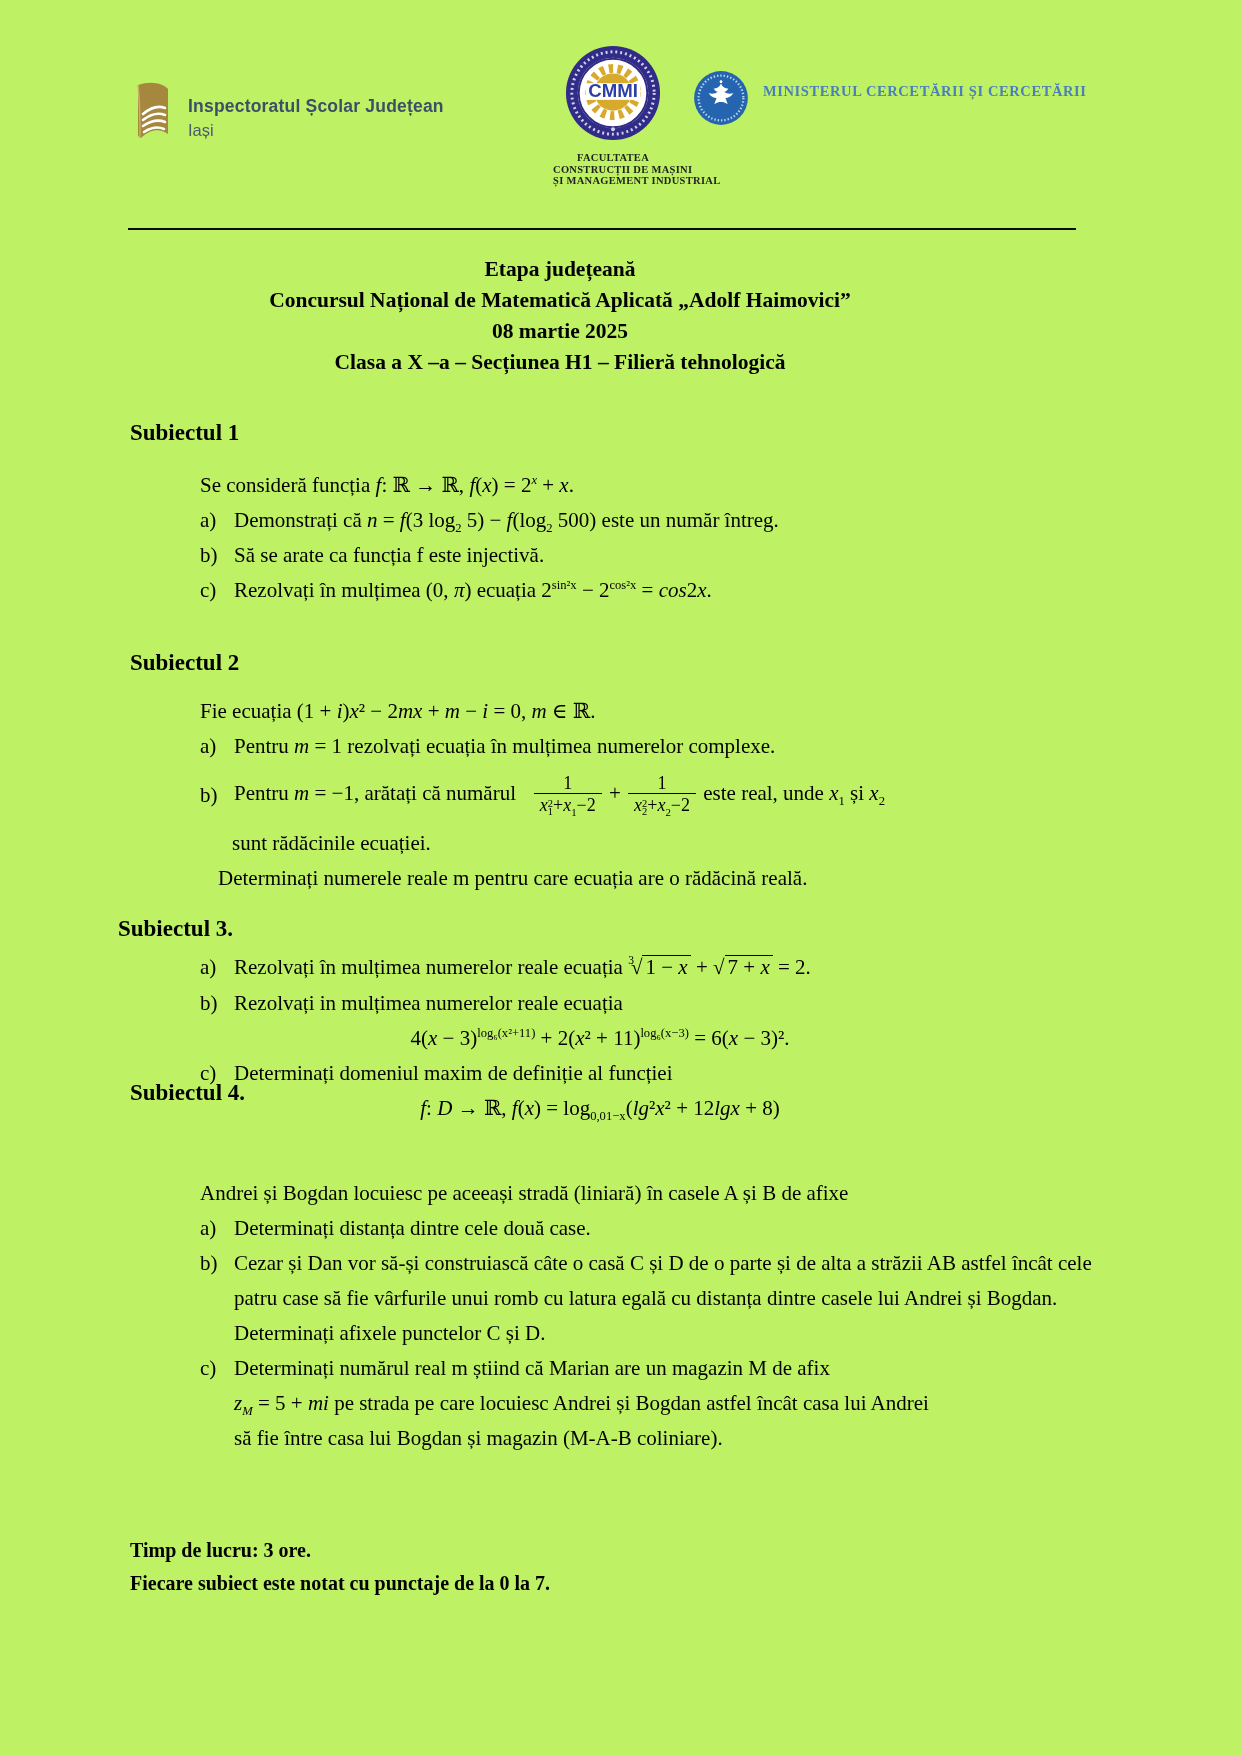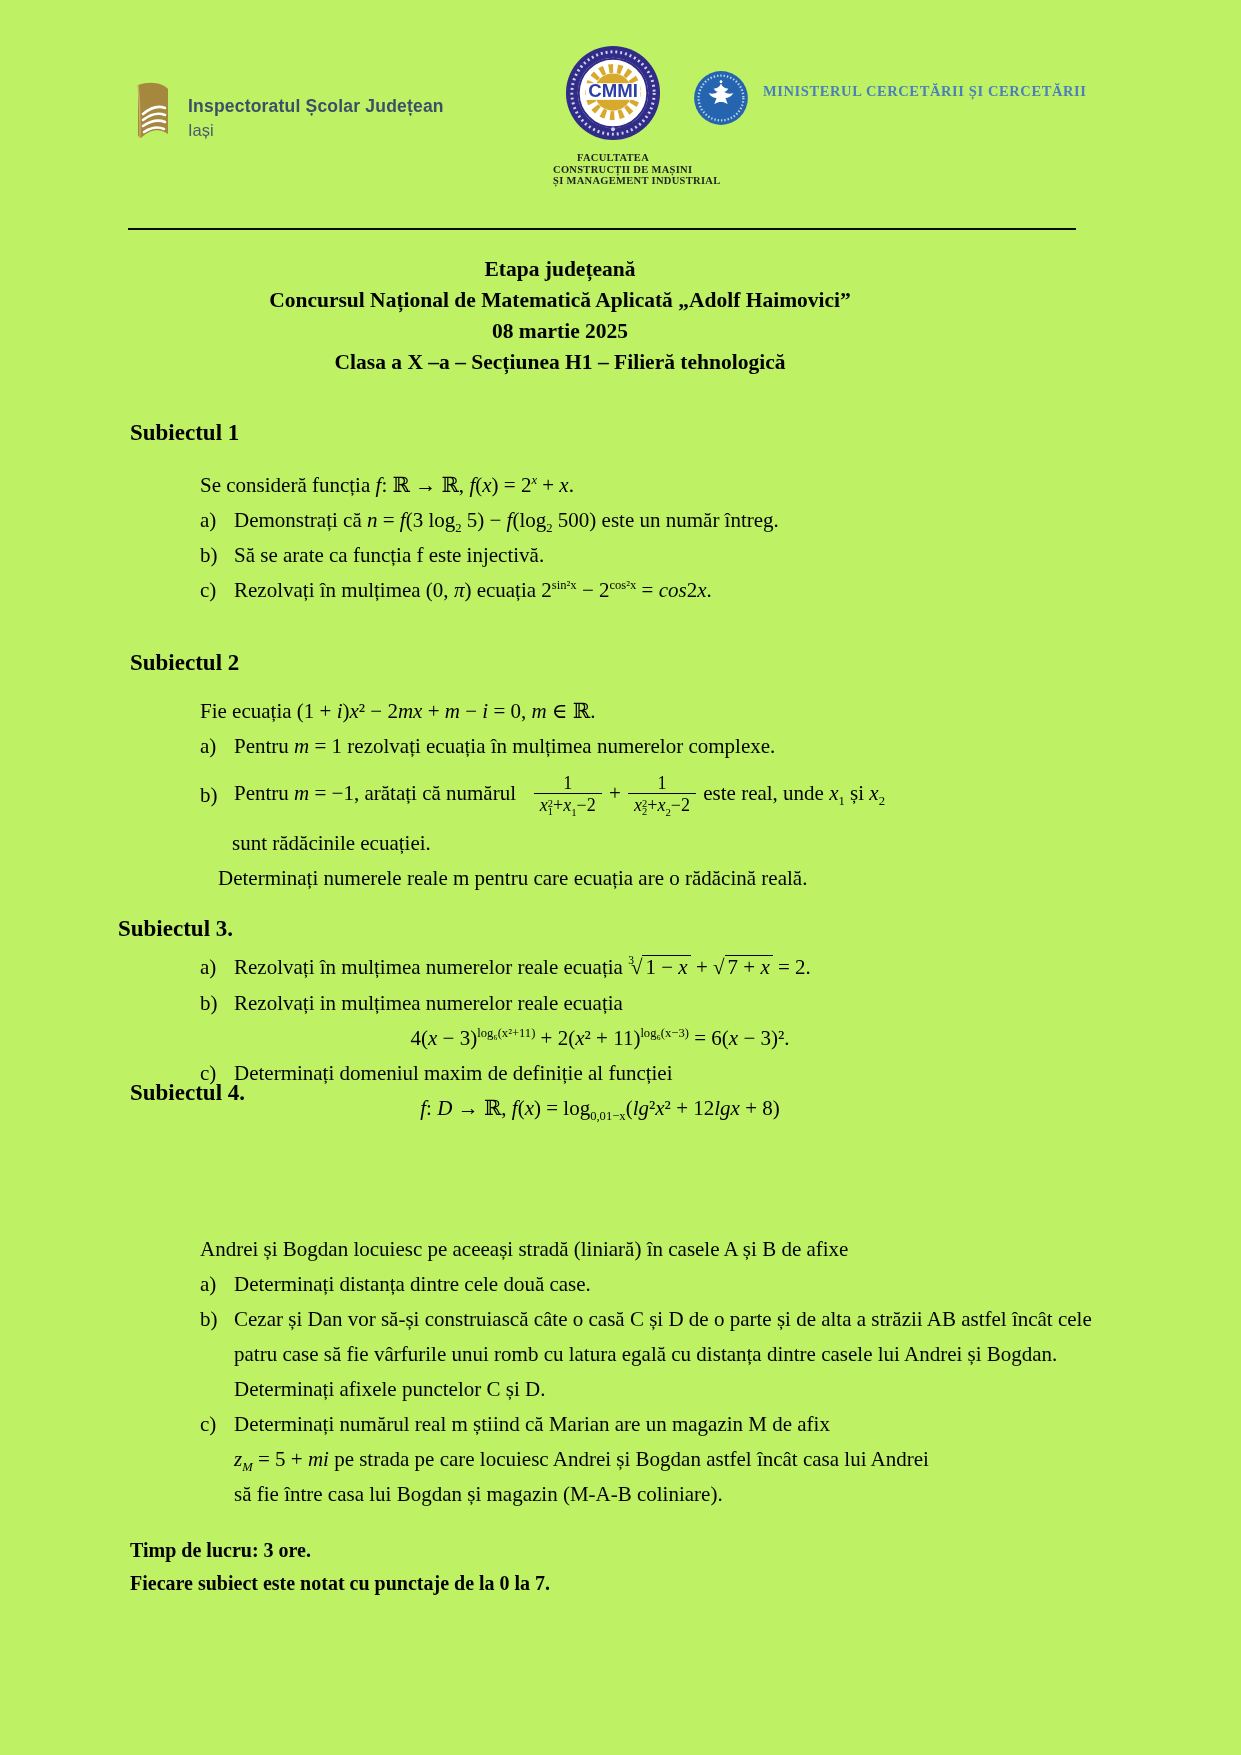--- a/index.html
+++ b/index.html
@@ -151,21 +151,21 @@
     </div>
     <div class="formula">4(<i>x</i> − 3)<sup>log₆(x²+11)</sup> + 2(<i>x</i>² + 11)<sup>log₆(x−3)</sup> = 6(<i>x</i> − 3)².</div>
     <div class="it">
       <span class="lb">c)</span>
       <span class="tx">Determinați domeniul maxim de definiție al funcției</span>
     </div>
     <div class="formula"><i>f</i>: <i>D</i> →  ℝ, <i>f</i>(<i>x</i>) = log<sub>0,01−x</sub>(<i>lg</i>²<i>x</i>² + 12<i>lgx</i> + 8)</div>
   </div>
 
   <div class="abs shead" style="left:130px;top:1080px;">Subiectul 4.</div>
-  <div class="abs sbody" style="left:200px;top:1232px;">
+  <div class="abs sbody" style="left:200px;top:1176px;">
     <div>Andrei și Bogdan locuiesc pe aceeași stradă (liniară) în casele A și B de afixe</div>
     <div class="it">
       <span class="lb">a)</span>
       <span class="tx">Determinați distanța dintre cele două case.</span>
     </div>
     <div class="it">
       <span class="lb">b)</span>
       <span class="tx">Cezar și Dan vor să-și construiască câte o casă C și D de o parte și de alta a străzii AB astfel încât cele patru case să fie vârfurile unui romb cu latura egală cu distanța dintre casele lui Andrei și Bogdan. Determinați afixele punctelor C și D.</span>
     </div>
     <div class="it">

